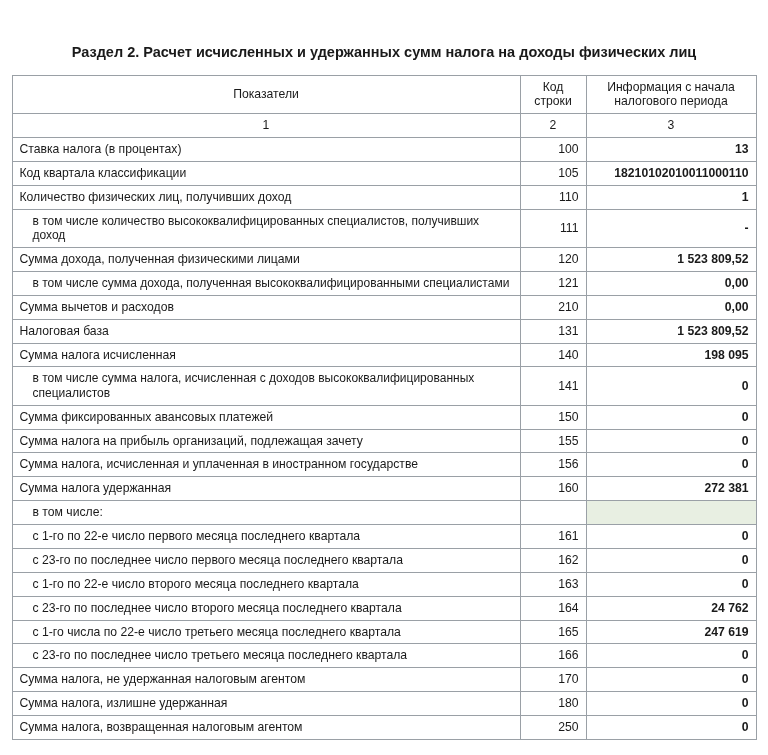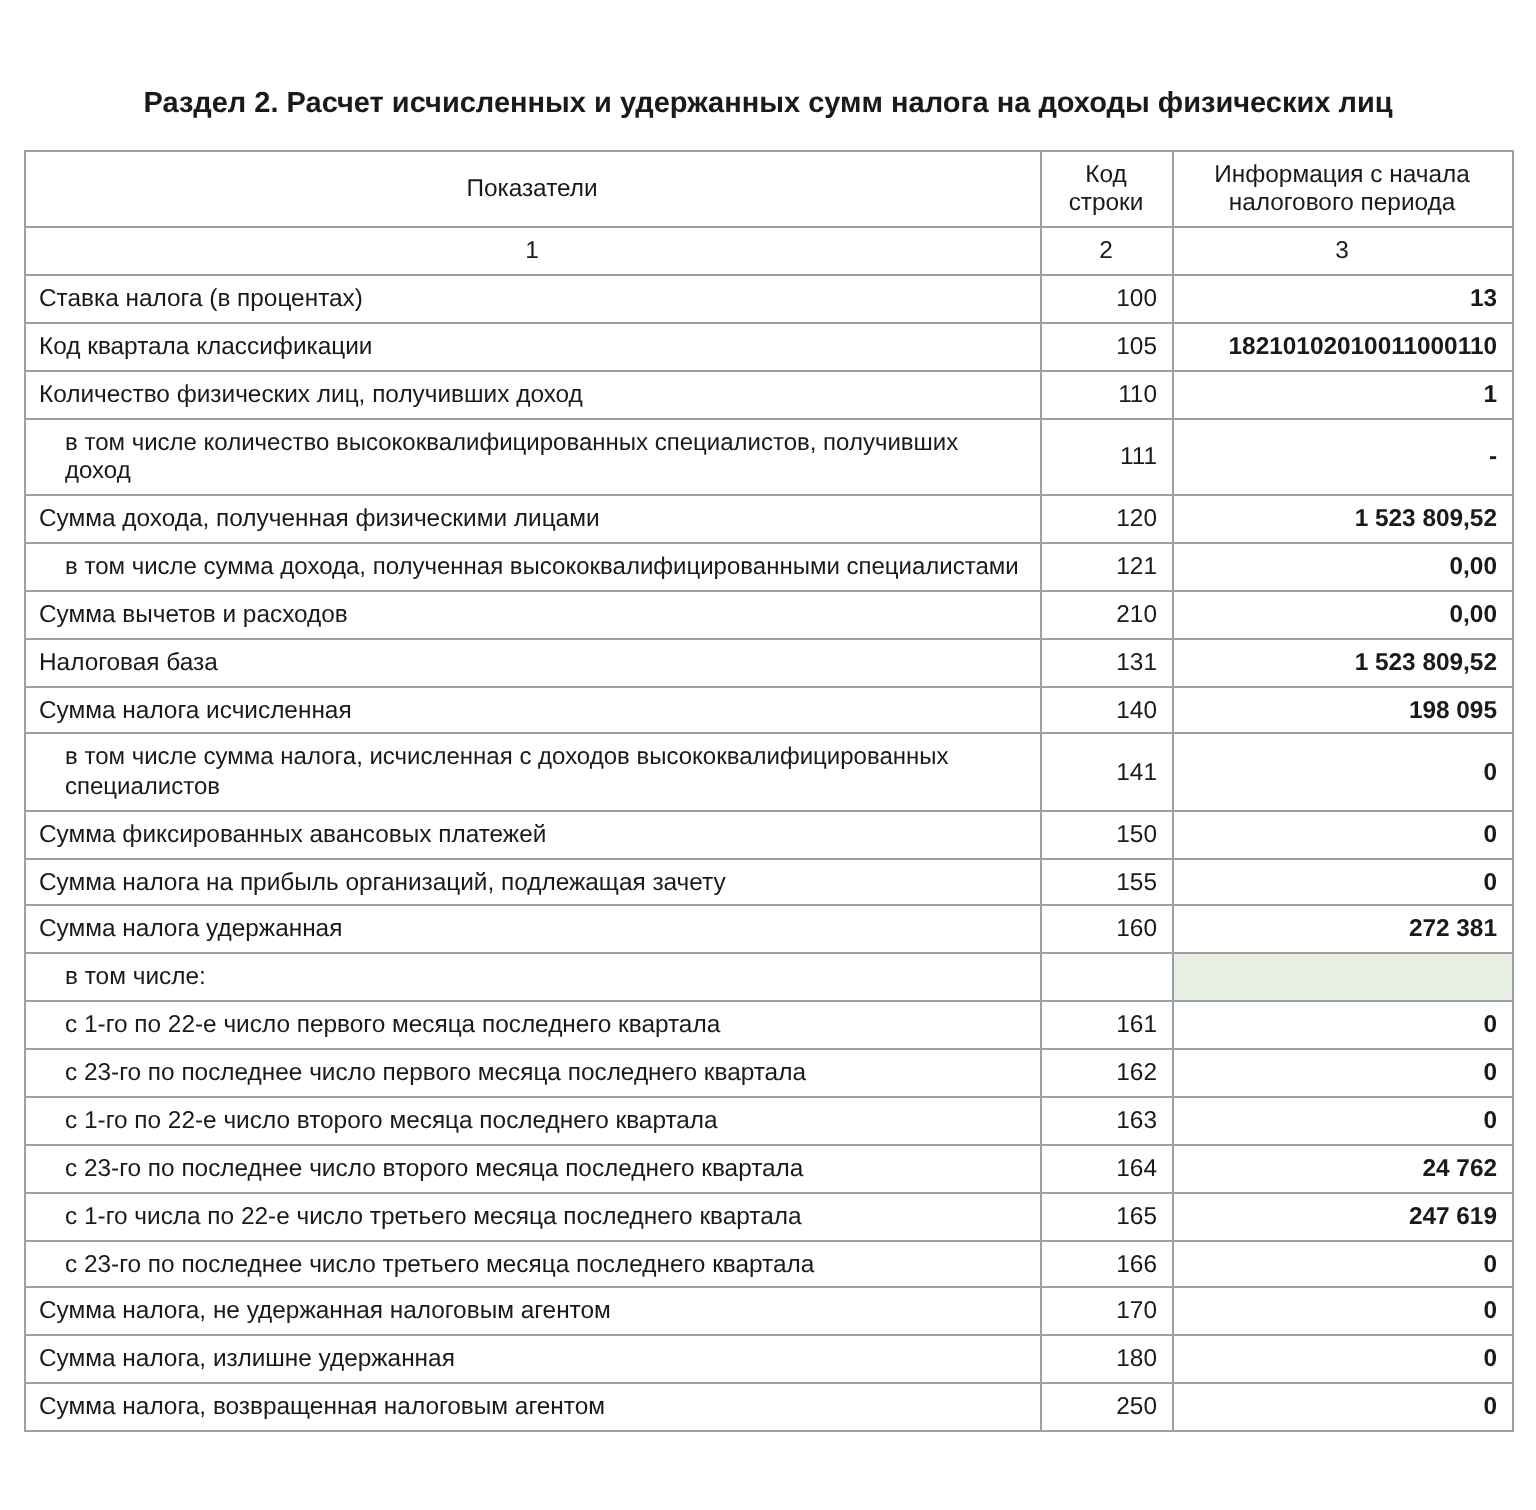--- a/index.html
+++ b/index.html
@@ -208,20 +208,25 @@
         <td class="name">Сумма фиксированных авансовых платежей</td>
         <td class="code">150</td>
         <td class="val">0</td>
       </tr>
       <tr>
         <td class="name">Сумма налога на прибыль организаций, подлежащая зачету</td>
         <td class="code">155</td>
         <td class="val">0</td>
       </tr>
       <tr>
+        <td class="name">Сумма налога, исчисленная и уплаченная в иностранном государстве</td>
+        <td class="code">156</td>
+        <td class="val">0</td>
+      </tr>
+      <tr>
         <td class="name">Сумма налога удержанная</td>
         <td class="code">160</td>
         <td class="val">272 381</td>
       </tr>
       <tr>
         <td class="name indent">в том числе:</td>
         <td class="code"></td>
         <td class="val empty"></td>
       </tr>
       <tr>

